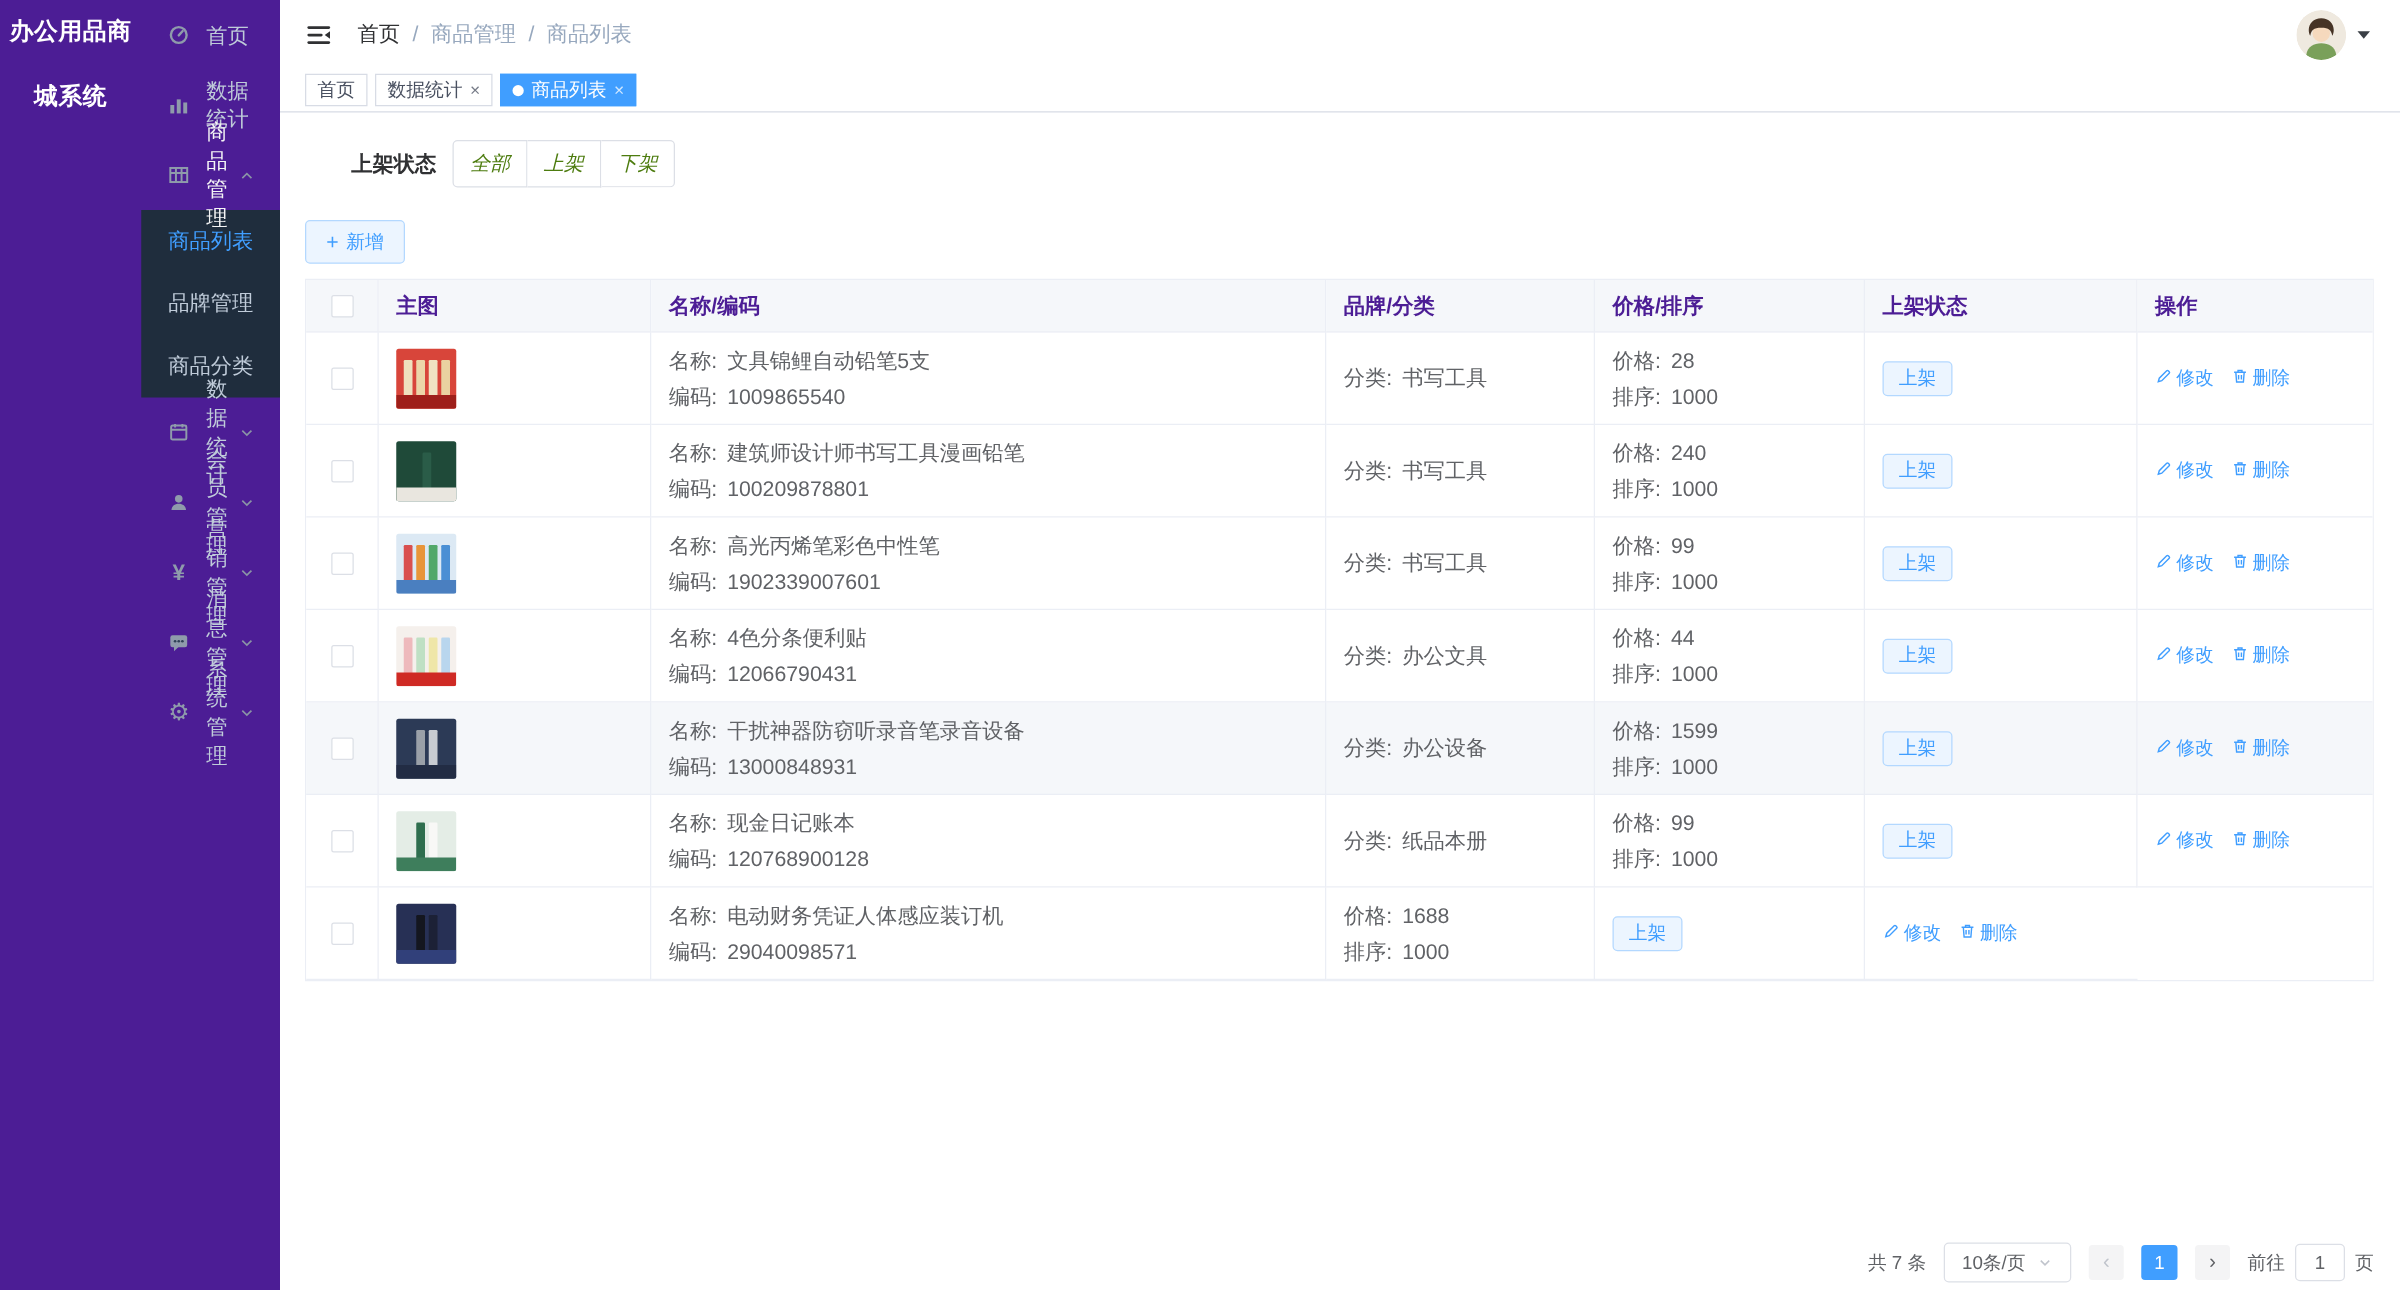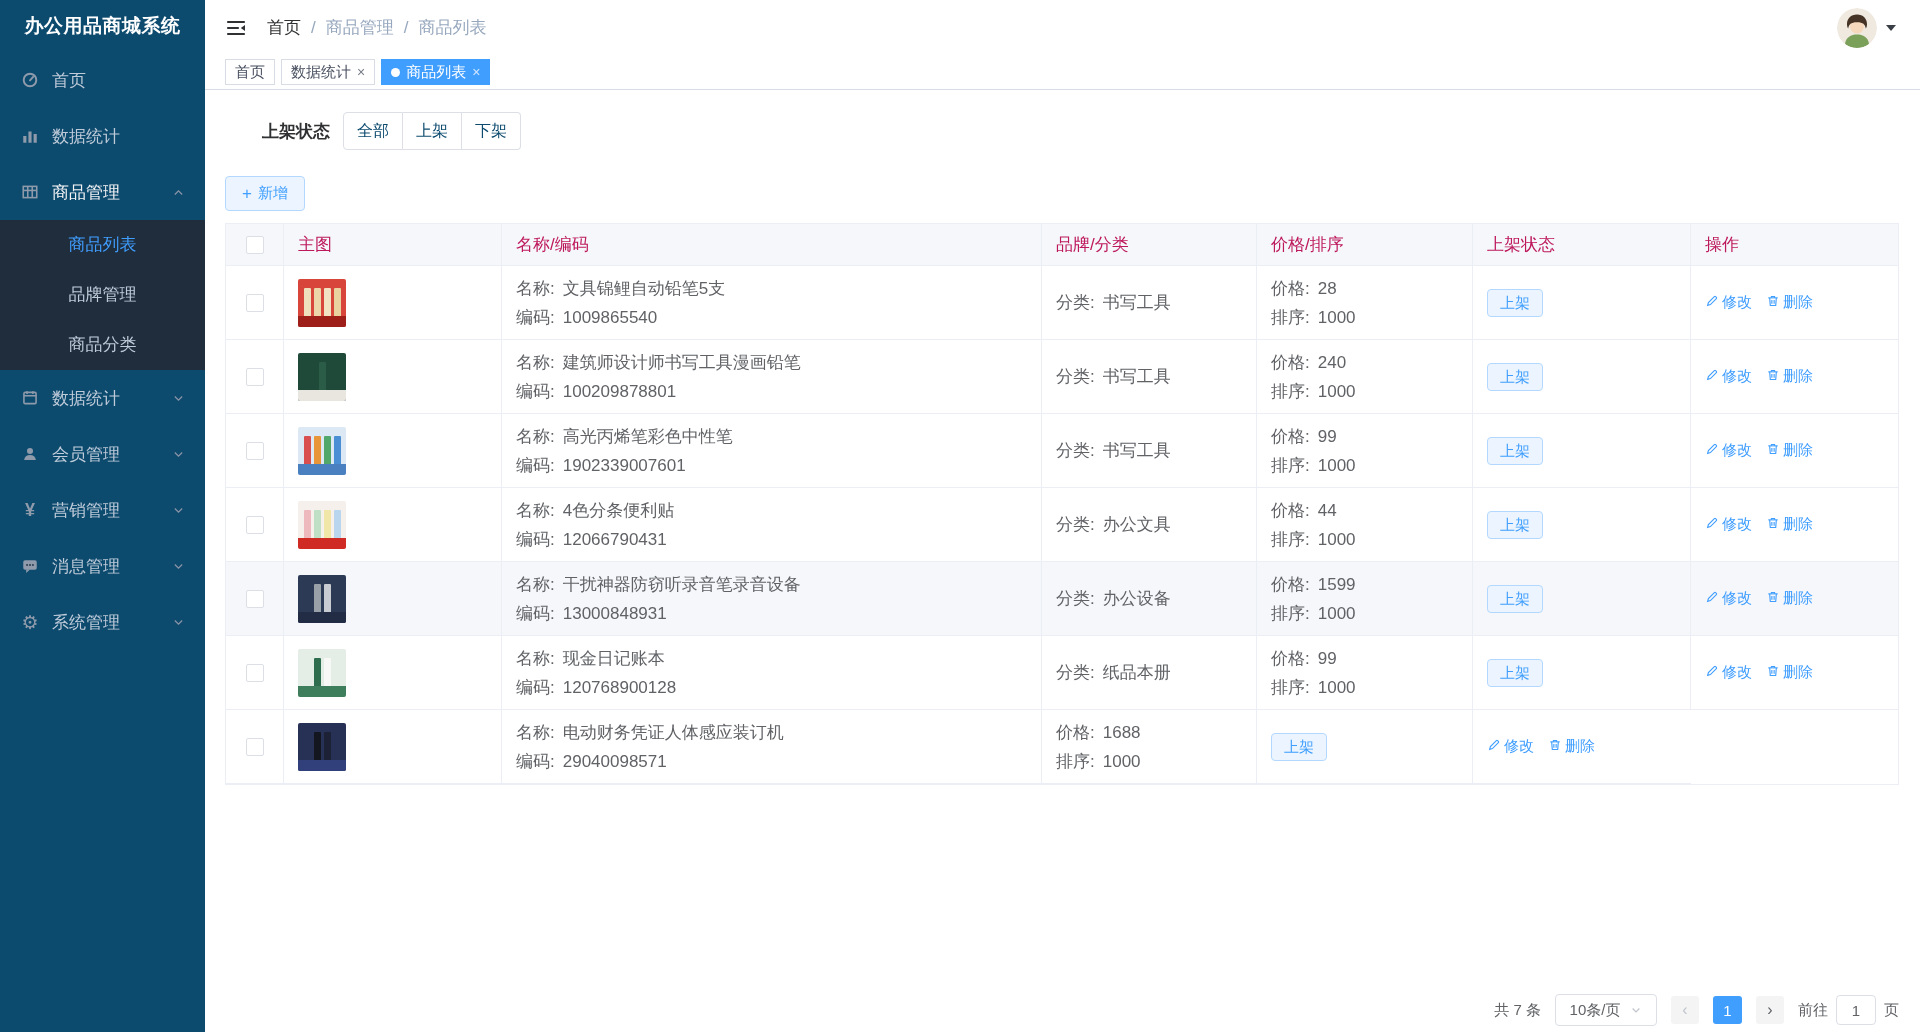--- a/index.html
+++ b/index.html
@@ -1,21 +1,21 @@
 <!DOCTYPE html>
 <html><head>
 <meta charset="utf-8">
 <style>
   html,body{margin:0;padding:0;}
   body{width:1920px;height:1032px;overflow:hidden;background:#fff;
        font-family:"Liberation Sans","DejaVu Sans",sans-serif;color:#606266;}
   .app{display:flex;width:100%;height:100%;}
 
   
-  .sidebar{width:205px;flex-shrink:0;background:#0c4a6e;display:flex;flex-direction:column;user-select:none;}
+  .sidebar{width:224px;flex-shrink:0;background:#4c1d95;display:flex;flex-direction:row;user-select:none;}
   .logo{height:52px;line-height:52px;text-align:center;color:#fff;font-weight:bold;font-size:19px;letter-spacing:.5px;}
   .nav-item{height:56px;display:flex;align-items:center;padding:0 20px;font-size:17px;color:#bfcbd9;cursor:pointer;}
   .nav-item.parent-active{color:#f4f4f5;}
   .nav-icon{width:20px;height:20px;margin-right:12px;color:#8f9bab;display:inline-flex;align-items:center;justify-content:center;flex-shrink:0;}
   .nav-icon svg{width:18px;height:18px;display:block;}
   .nav-yen{font-size:18px;font-weight:bold;line-height:1;}
   .nav-gear{font-size:19px;line-height:1;}
   .nav-caret{margin-left:auto;color:#8a94a6;display:inline-flex;}
   .nav-caret svg{width:13px;height:13px;}
   .submenu{background:#1f2d3d;}
@@ -44,36 +44,36 @@
   .tab.active{background:#409eff;border-color:#409eff;color:#fff;}
   .tab.active .dot{display:inline-block;}
   .tab-close{font-size:14px;line-height:1;opacity:.75;cursor:pointer;}
 
   
   .content{flex:1;display:flex;flex-direction:column;padding:0 21px 0 20px;min-height:0;}
   .filter-row{margin-top:22px;display:flex;align-items:center;}
   .filter-label{font-size:17px;font-weight:bold;color:#303133;margin-left:37px;}
   .radio-group{display:flex;margin-left:13px;}
   .radio-btn{height:38px;padding:0 13px;display:inline-flex;align-items:center;background:#fff;border:1px solid #dcdfe6;
-             font-size:16px;color:#0c4a6e;cursor:pointer;}
+             font-size:16px;color:#4d7c0f;cursor:pointer;font-style:italic;}
   .radio-btn:not(:first-child){border-left:0;}
   .radio-btn:first-child{border-radius:4px 0 0 4px;}
   .radio-btn:last-child{border-radius:0 4px 4px 0;}
 
   .add-btn{margin-top:26px;align-self:flex-start;height:35px;display:inline-flex;align-items:center;gap:6px;padding:0 16px;
            background:#ecf5ff;border:1px solid #b3d8ff;border-radius:4px;color:#409eff;font-size:15px;cursor:pointer;
            font-family:inherit;}
   .add-btn .plus{font-size:17px;line-height:1;}
 
   
   .gtable{margin-top:12px;border:1px solid #ebeef5;border-bottom:1px solid #ebeef5;font-size:17px;}
   .grow{display:grid;grid-template-columns:58px 218px 540px 215px 216px 218px auto;}
   .gcell{border-right:1px solid #ebeef5;border-bottom:1px solid #ebeef5;display:flex;align-items:center;box-sizing:border-box;min-height:0;}
   .grow .gcell:last-child{border-right:none;}
-  .ghead .gcell{background:#f5f7fa;height:42px;font-weight:normal;color:#be185d;padding-left:14px;}
+  .ghead .gcell{background:#f5f7fa;height:42px;font-weight:bold;color:#4c1d95;padding-left:14px;}
   .ghead .gcell.c-check{padding-left:0;justify-content:center;}
   .gbody .grow{background:#fff;}
   .gbody .grow.hl{background:#f5f7fa;}
   .gbody .gcell{height:74px;padding-left:14px;}
   .gcell.c-check{padding-left:0;justify-content:center;}
   .checkbox{width:16px;height:16px;border:1px solid #dcdfe6;border-radius:2px;background:#fff;cursor:pointer;display:inline-block;}
   .thumb{width:48px;height:48px;position:relative;overflow:hidden;border-radius:2px;flex-shrink:0;}
   .stripes{position:absolute;left:0;top:0;right:0;bottom:0;display:flex;justify-content:center;gap:3px;align-items:center;}
   .stripe{width:7px;height:60%;border-radius:1px;display:inline-block;}
   .thumb .banner{position:absolute;left:0;right:0;bottom:0;height:11px;}

